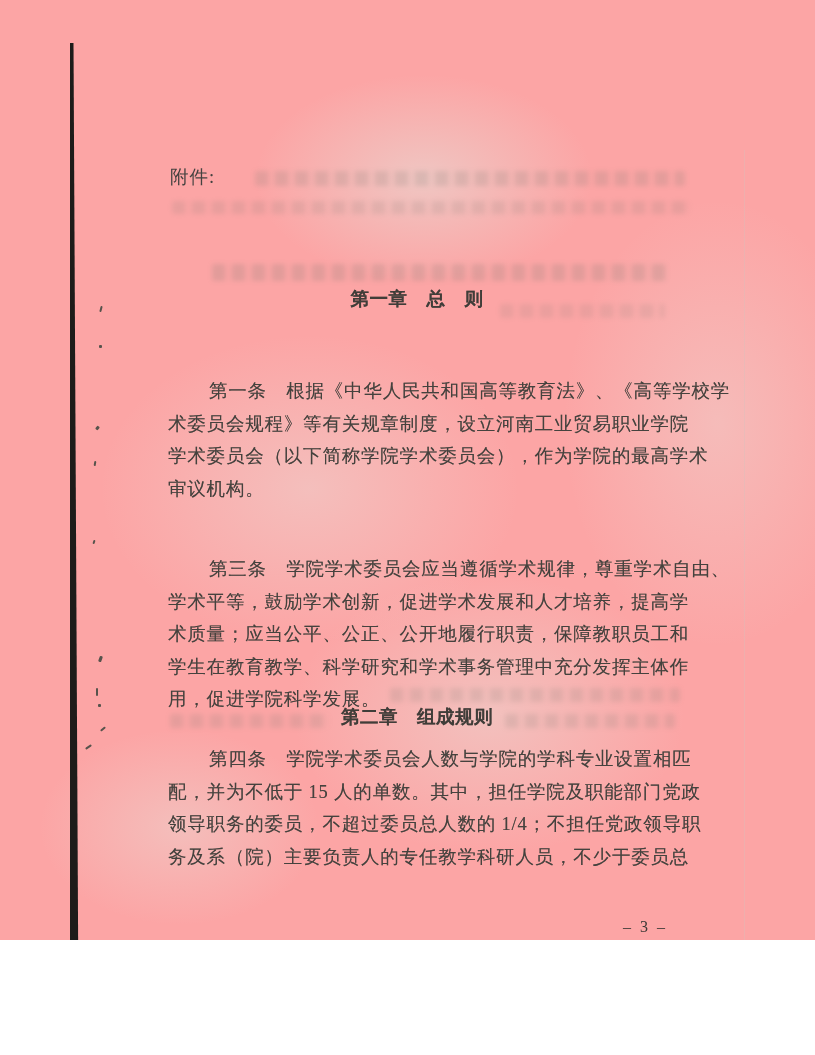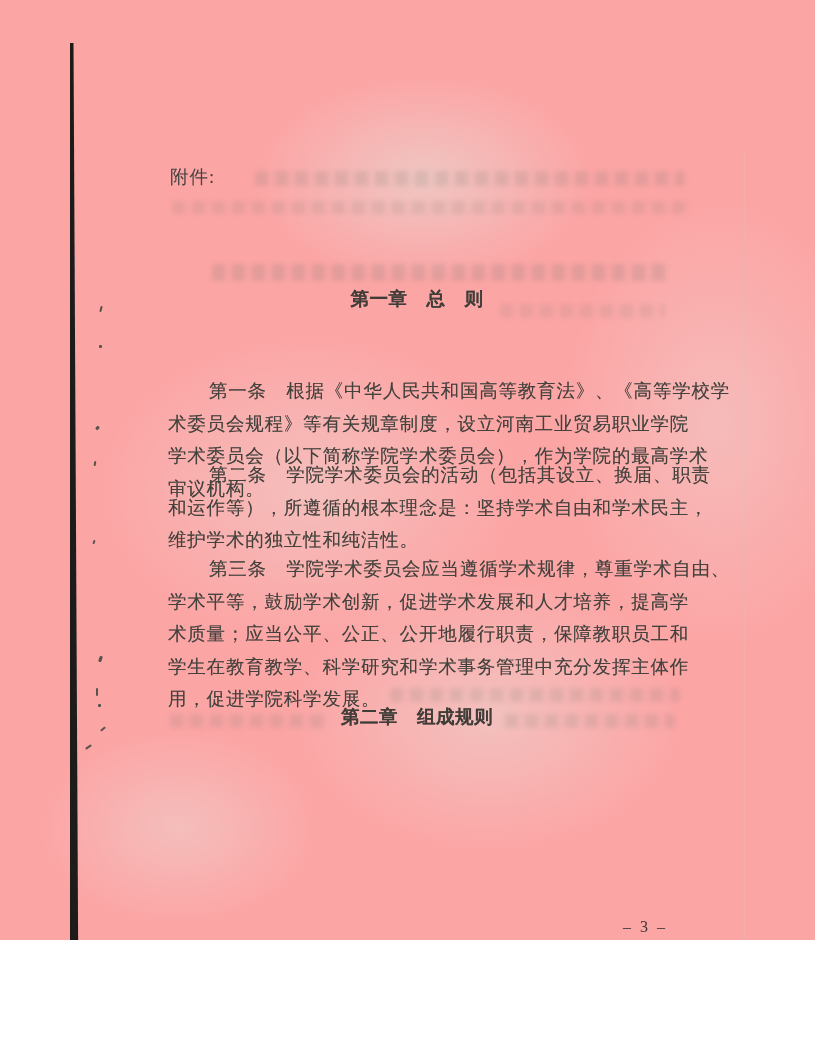--- a/index.html
+++ b/index.html
@@ -127,27 +127,28 @@
 
   <div class="attachment">附件:</div>
 
 
   <div class="heading ch1">第一章　总　则</div>
 
   <div class="para p1">第一条　根据《中华人民共和国高等教育法》、《高等学校学
 术委员会规程》等有关规章制度，设立河南工业贸易职业学院
 学术委员会（以下简称学院学术委员会），作为学院的最高学术
 审议机构。</div>
-  <div class="para p2">第二条　学院学术委员会的活动（包括其设立、换届、职责
-和运作等），所遵循的根本理念是：坚持学术自由和学术民主，
-维护学术的独立性和纯洁性。</div>
   <div class="para p3">第三条　学院学术委员会应当遵循学术规律，尊重学术自由、
 学术平等，鼓励学术创新，促进学术发展和人才培养，提高学
 术质量；应当公平、公正、公开地履行职责，保障教职员工和
 学生在教育教学、科学研究和学术事务管理中充分发挥主体作
 用，促进学院科学发展。</div>
 
   <div class="heading ch2">第二章　组成规则</div>
 
+  <div class="para p4">第四条　学院学术委员会人数与学院的学科专业设置相匹
+配，并为不低于 15 人的单数。其中，担任学院及职能部门党政
+领导职务的委员，不超过委员总人数的 1/4；不担任党政领导职
+务及系（院）主要负责人的专任教学科研人员，不少于委员总</div>
 
   <div class="pagenum">– 3 –</div>
 
 </div>
 
 </body></html>

